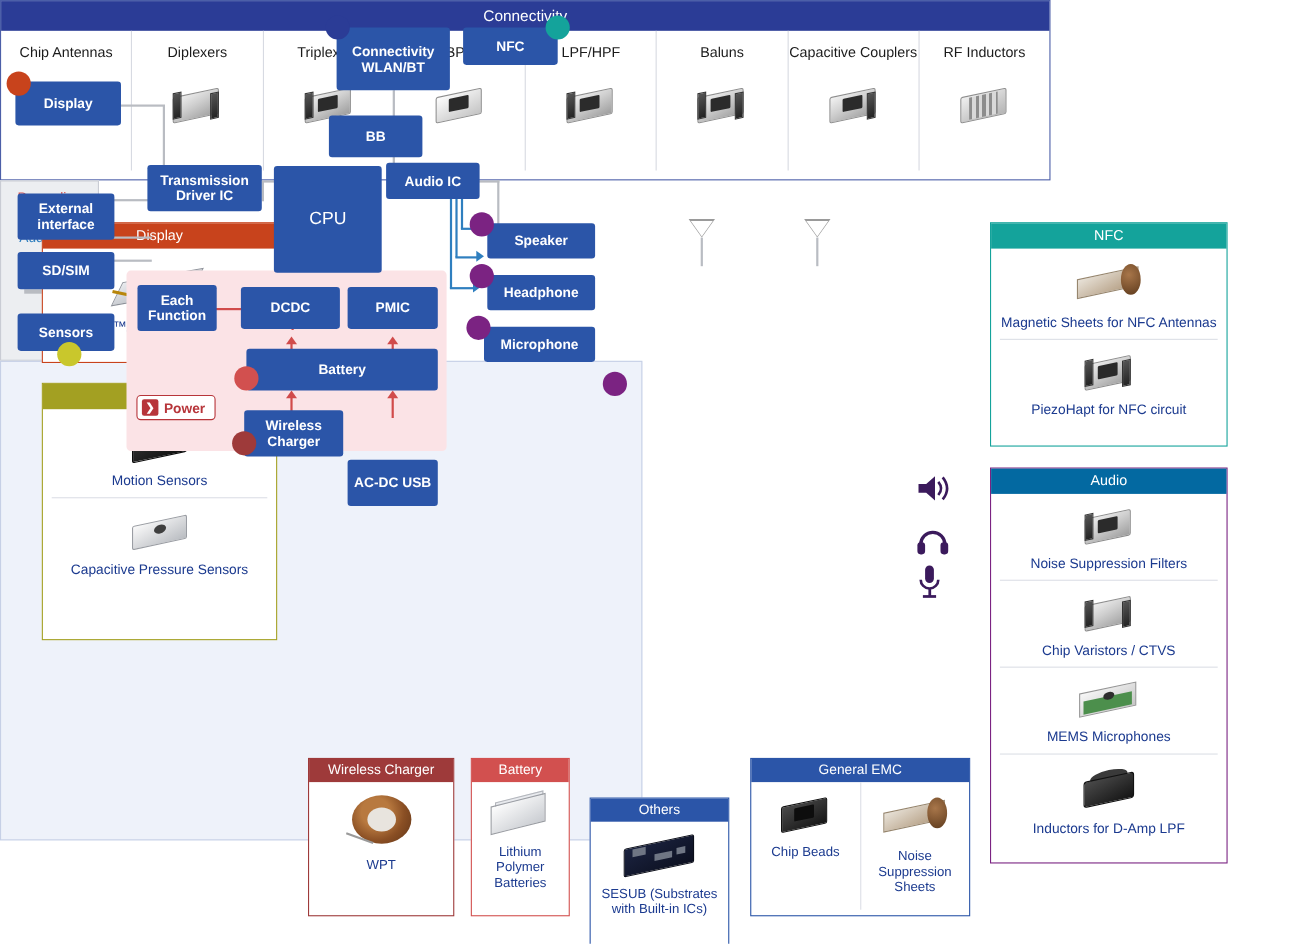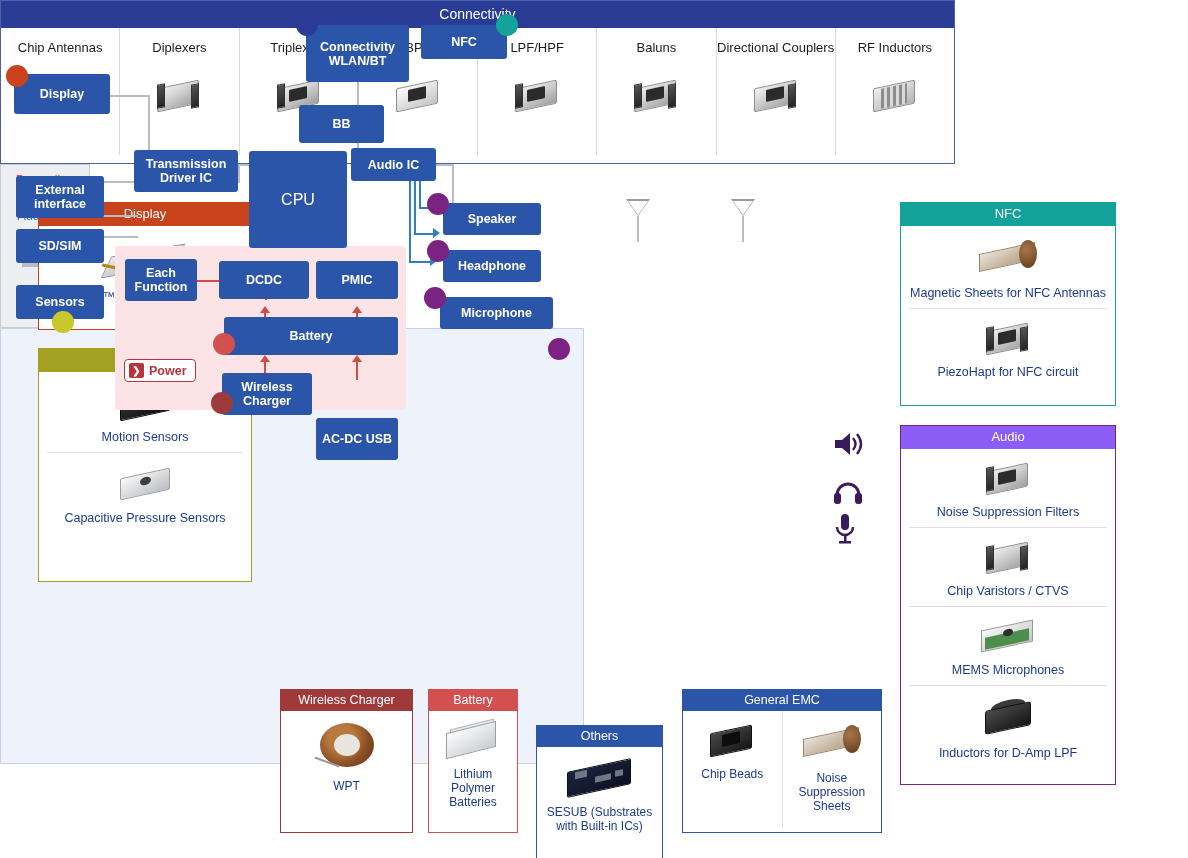--- a/index.html
+++ b/index.html
@@ -201,21 +201,21 @@
     <div class="cell">
       <div class="cname">Baluns</div>
       <div class="chip">
           <div class="body"></div>
           <div class="cap1"></div>
           <div class="cap2"></div>
           <div class="topdark"></div>
         </div>
     </div>
     <div class="cell">
-      <div class="cname">Directional Couplers</div>
+      <div class="cname">Capacitive Couplers</div>
       <div class="chip">
           <div class="body"></div>
           <div class="topdark"></div>
           <div class="cap2"></div>
         </div>
     </div>
     <div class="cell">
       <div class="cname">RF Inductors</div>
       <div class="chip coil">
           <div class="body"></div>
@@ -292,21 +292,21 @@
         <div class="body"></div>
         <div class="cap1"></div>
         <div class="cap2"></div>
         <div class="topdark"></div>
       </div>
     <div class="lab">PiezoHapt for NFC circuit</div>
   </div>
 </div>
 
 <div class="panel sidepanel" id="audio-panel" style="left:900px; top:425px; width:216px; height:360px; border-color:#7b2382;">
-  <div class="panel-title" style="background:#8b5cf6;">Audio</div>
+  <div class="panel-title" style="background:#0369a1;">Audio</div>
   <div class="sideitem">
     <div class="chip">
         <div class="body"></div>
         <div class="cap1"></div>
         <div class="topdark"></div>
       </div>
     <div class="lab">Noise Suppression Filters</div>
   </div>
   <div class="divider"></div>
   <div class="sideitem">
@@ -488,21 +488,21 @@
   </div>
   <div class="bluebox" style="left:316px; top:373px; width:82px; height:42px;margin-top:45px;">
     <span>AC-DC USB</span>
   </div>
   <div class="bluebox" style="left:443px; top:203px; width:98px; height:32px;">
     <span>Speaker</span>
   </div>
   <div class="bluebox" style="left:443px; top:250px; width:98px; height:32px;">
     <span>Headphone</span>
   </div>
-  <div class="bluebox" style="left:440px; top:297px; width:113px; height:32px;">
+  <div class="bluebox" style="left:440px; top:297px; width:101px; height:32px;">
     <span>Microphone</span>
   </div>
 
   <div class="dot" style="left:296px; top:14px; width:22px; height:22px; background:#2b3c96;"></div>
   <div class="dot" style="left:496px; top:14px; width:22px; height:22px; background:#14a39b;"></div>
   <div class="dot" style="left:6px; top:65px; width:22px; height:22px; background:#c8431c;"></div>
   <div class="dot" style="left:52px; top:311px; width:22px; height:22px; background:#c9c72c;"></div>
   <div class="dot" style="left:427px; top:193px; width:22px; height:22px; background:#7b2382;"></div>
   <div class="dot" style="left:427px; top:240px; width:22px; height:22px; background:#7b2382;"></div>
   <div class="dot" style="left:424px; top:287px; width:22px; height:22px; background:#7b2382;"></div>

